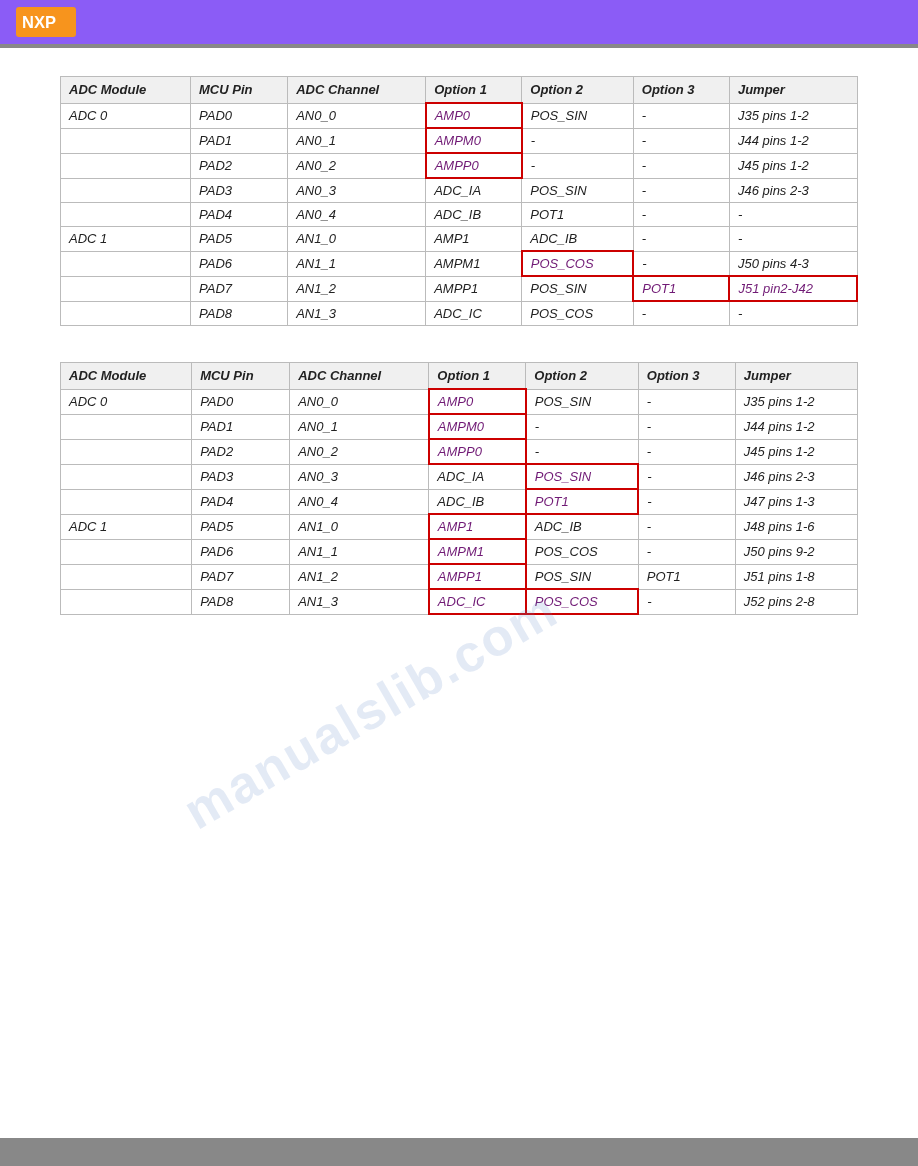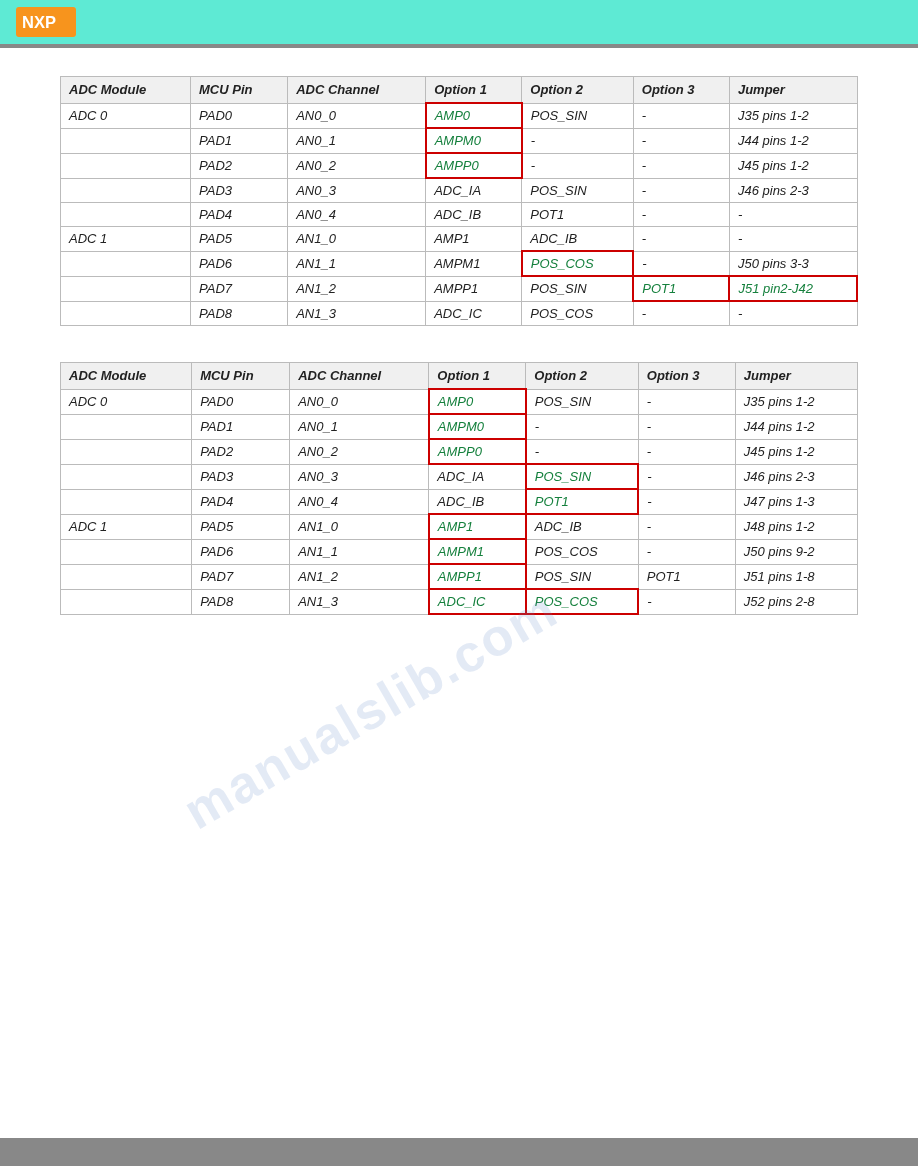--- a/index.html
+++ b/index.html
@@ -11,21 +11,21 @@
       width: 918px;
       min-height: 1166px;
       position: relative;
     }
 
     
     .header {
       display: flex;
       align-items: center;
       height: 48px;
-      background: #5eead4;
+      background: #8b5cf6;
       border-bottom: 4px solid #888;
       padding: 0 16px;
     }
     .logo {
       width: 60px;
       height: 36px;
     }
 
     
     .footer {
@@ -64,21 +64,21 @@
 
     td {
       border: 1px solid #bbb;
       padding: 4px 8px;
       vertical-align: middle;
       white-space: nowrap;
     }
 
     .red-border {
       border: 2px solid #cc0000 !important;
-      color: #15803d;
+      color: #701a75;
     }
 
     
     .watermark {
       position: absolute;
       top: 680px;
       left: 160px;
       font-size: 52px;
       color: rgba(100, 140, 200, 0.18);
       font-family: Arial, sans-serif;
@@ -170,21 +170,21 @@
             <td>-</td>
             <td>-</td>
           </tr>
           <tr>
             <td></td>
             <td>PAD6</td>
             <td>AN1_1</td>
             <td>AMPM1</td>
             <td class="red-border">POS_COS</td>
             <td>-</td>
-            <td>J50 pins 3-3</td>
+            <td>J50 pins 4-3</td>
           </tr>
           <tr>
             <td></td>
             <td>PAD7</td>
             <td>AN1_2</td>
             <td>AMPP1</td>
             <td>POS_SIN</td>
             <td class="red-border">POT1</td>
             <td class="red-border">J51 pin2-J42</td>
           </tr>
@@ -260,21 +260,21 @@
             <td>-</td>
             <td>J47 pins 1-3</td>
           </tr>
           <tr>
             <td>ADC 1</td>
             <td>PAD5</td>
             <td>AN1_0</td>
             <td class="red-border">AMP1</td>
             <td>ADC_IB</td>
             <td>-</td>
-            <td>J48 pins 1-2</td>
+            <td>J48 pins 1-6</td>
           </tr>
           <tr>
             <td></td>
             <td>PAD6</td>
             <td>AN1_1</td>
             <td class="red-border">AMPM1</td>
             <td>POS_COS</td>
             <td>-</td>
             <td>J50 pins 9-2</td>
           </tr>

